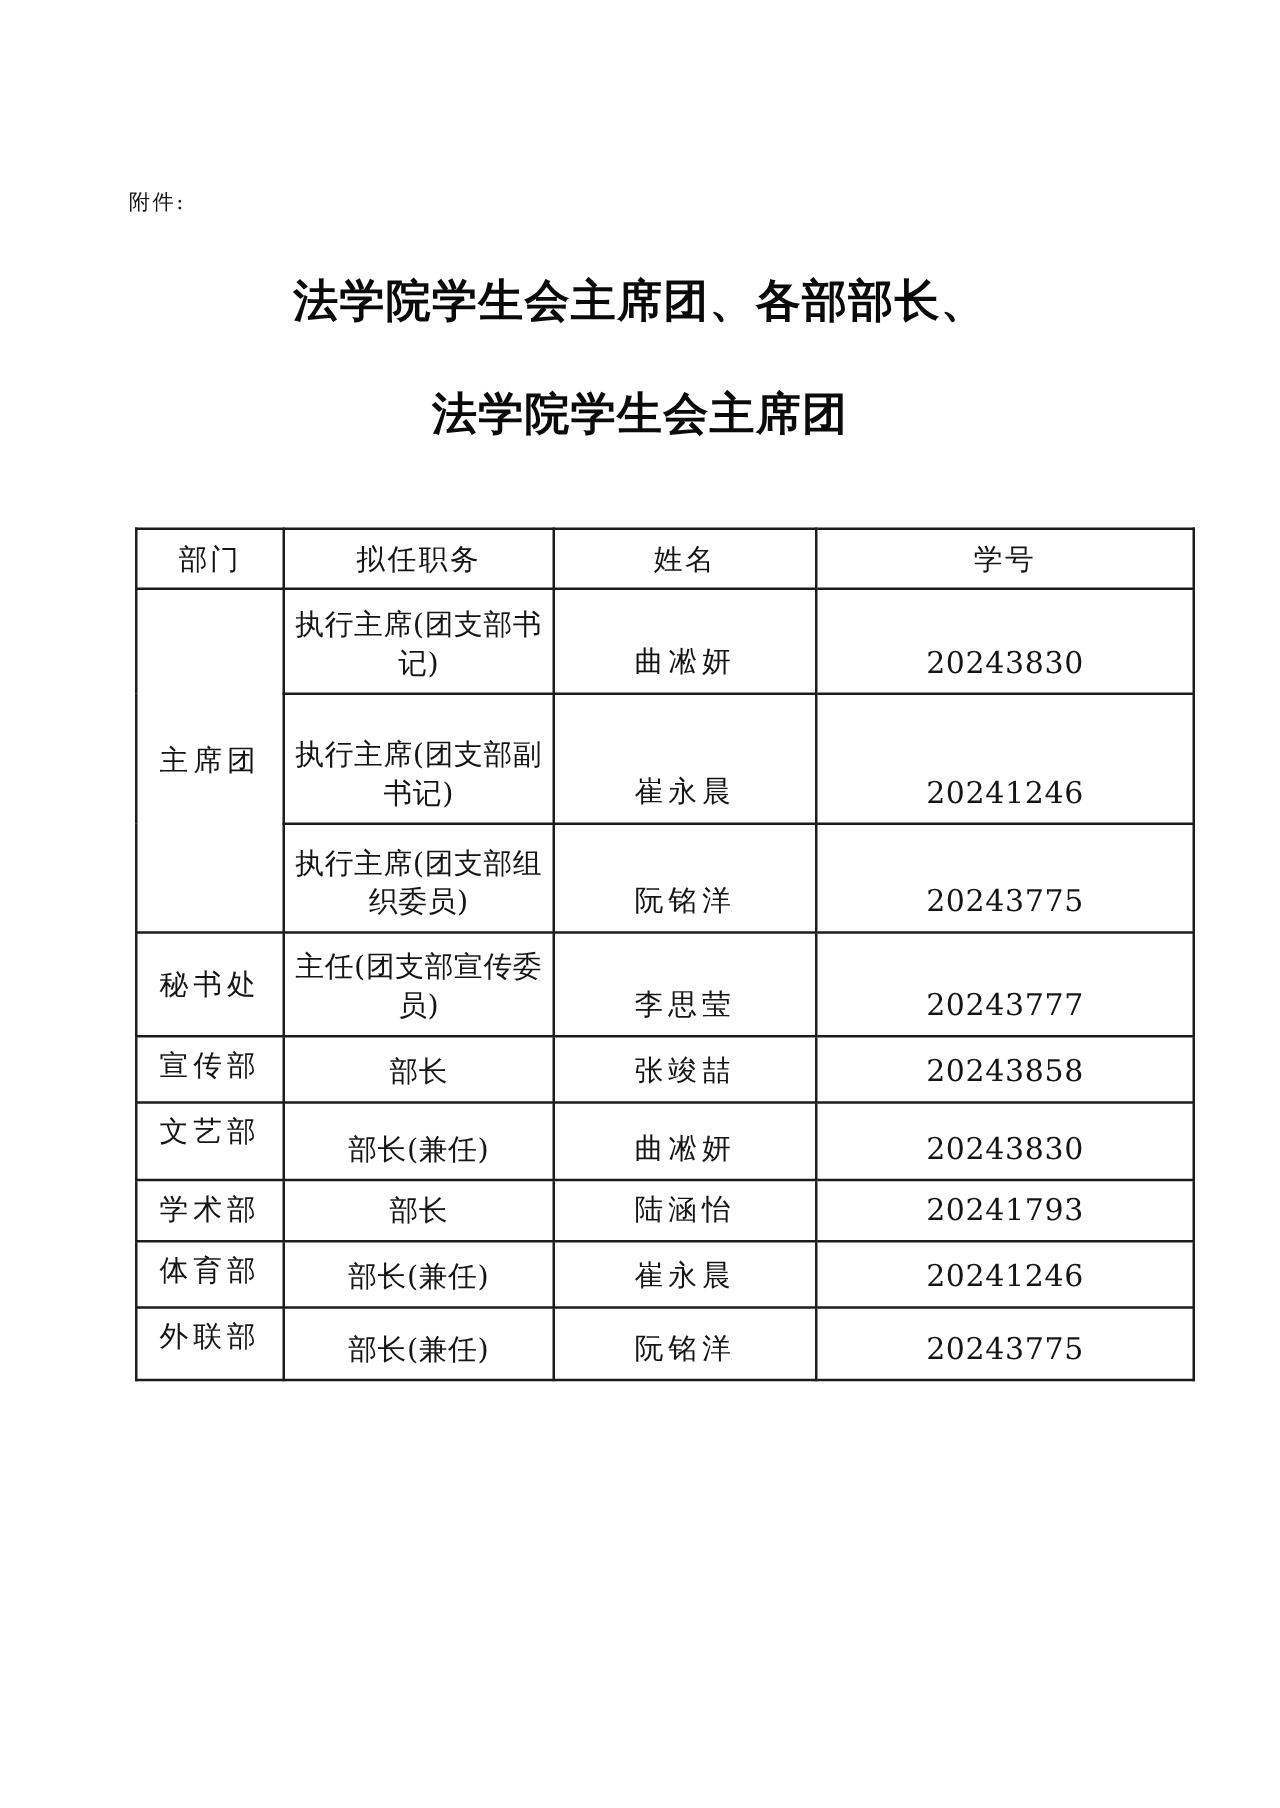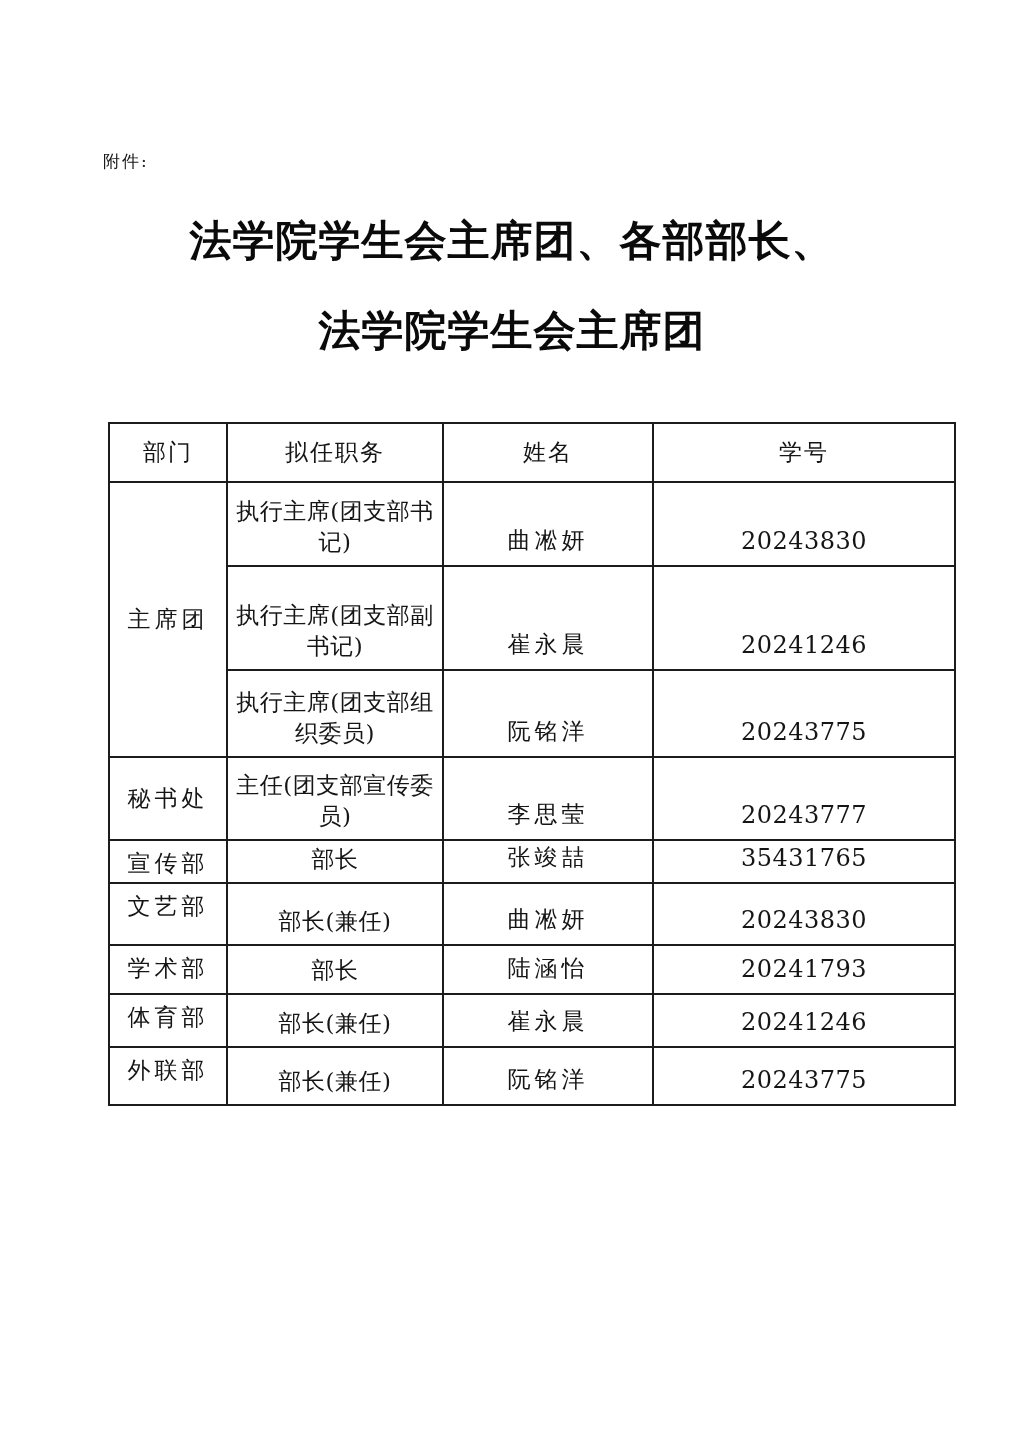--- a/index.html
+++ b/index.html
@@ -29,21 +29,21 @@
     color: #151515;
   }
   .title-block {
     position: absolute;
     top: 196px;
     left: 60px;
     right: 60px;
     text-align: center;
   }
   .title-line {
-    font-size: 42px;
+    font-size: 36px;
     font-weight: bold;
     line-height: 90px;
     letter-spacing: 1px;
     color: #0a0a0a;
     white-space: nowrap;
   }
   table.doc-table {
     position: absolute;
     left: 108px;
     top: 422px;
@@ -54,26 +54,26 @@
   .doc-table th,
   .doc-table td {
     border: 2px solid #1c1c1c;
     text-align: center;
     font-weight: normal;
     font-size: 23px;
     color: #151515;
     padding: 0;
     overflow: hidden;
   }
-  tr.h-head { height: 59px; border-radius: 27px; }
+  tr.h-head { height: 48px; border-radius: 27px; }
   tr.h-r0 { height: 84px; }
   tr.h-r1 { height: 104px; }
   tr.h-r2 { height: 87px; }
   tr.h-r3 { height: 83px; }
-  tr.h-r4 { height: 43px; }
+  tr.h-r4 { height: 53px; }
   tr.h-r5 { height: 62px; }
   tr.h-r6 { height: 49px; }
   tr.h-r7 { height: 53px; }
   tr.h-r8 { height: 58px; }
   .doc-table th {
     vertical-align: middle;
     letter-spacing: 2px;
   }
   td.dept {
     letter-spacing: 4px;
@@ -153,21 +153,21 @@
         <td class="dept dept-mid">秘书处</td>
         <td class="pos">主任(团支部宣传委
 员)</td>
         <td class="name">李思莹</td>
         <td class="sid">20243777</td>
       </tr>
       <tr class="h-r4">
         <td class="dept dept-top">宣传部</td>
         <td class="pos">部长</td>
         <td class="name">张竣喆</td>
-        <td class="sid">35431765</td>
+        <td class="sid">20243858</td>
       </tr>
       <tr class="h-r5">
         <td class="dept dept-top">文艺部</td>
         <td class="pos">部长(兼任)</td>
         <td class="name">曲凇妍</td>
         <td class="sid">20243830</td>
       </tr>
       <tr class="h-r6">
         <td class="dept dept-top">学术部</td>
         <td class="pos">部长</td>

